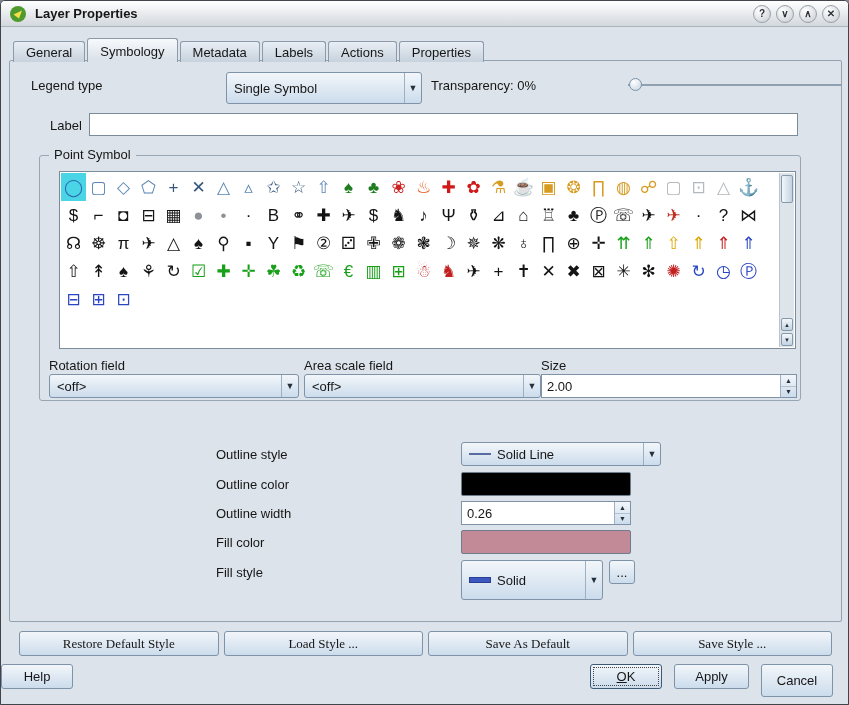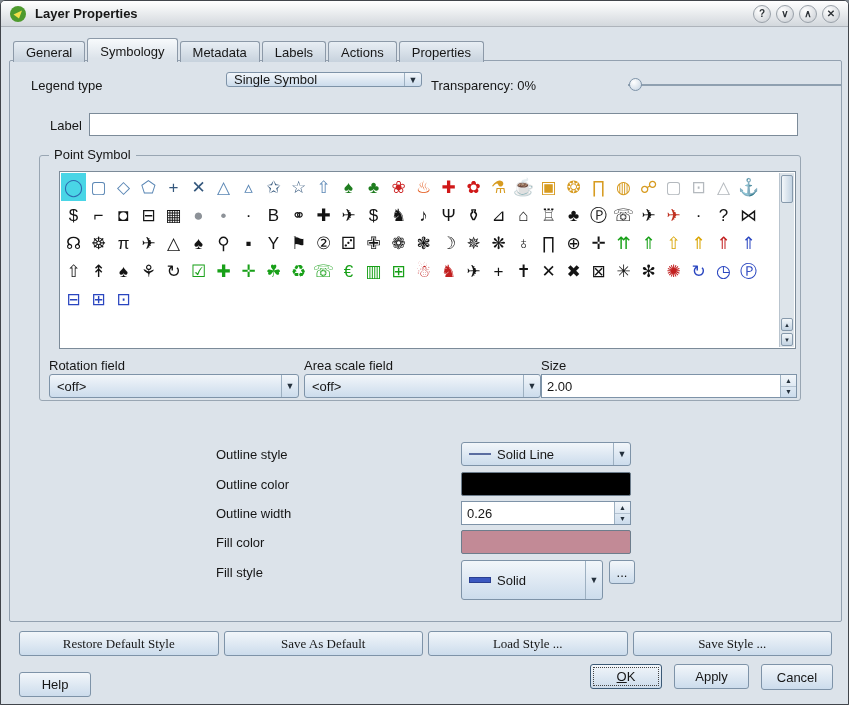--- a/index.html
+++ b/index.html
@@ -176,21 +176,21 @@
 
       <div class="tab">Labels</div>
 
       <div class="tab">Actions</div>
 
       <div class="tab">Properties</div>
     </div>
   <div class="frame"></div>
 
   <span class="lbl" style="left:30px; top:77px;">Legend type</span>
-  <div class="combo" style="left:225px; top:71px; width:196px; height:15px;">
+  <div class="combo" style="left:225px; top:71px; width:196px; height:32px;">
     <span>Single Symbol</span>
     <span class="combo-arrow">▼</span>
   </div>
   <span class="lbl" style="left:430px; top:77px;">Transparency: 0%</span>
   <div class="slider" style="left:627px; top:75px; width:214px; height:18px;">
     <div class="groove"></div>
     <div class="handle"></div>
   </div>
 
   <span class="lbl" style="left:49px; top:117px;">Label</span>
@@ -453,21 +453,21 @@
   <div class="spin" style="left:540px; top:373px; width:256px; height:24px;">
     <span>2.00</span>
     <div class="spin-arrows">
       <div>▲</div>
       <div>▼</div>
     </div>
   </div>
 
 
   <span class="lbl" style="left:215px; top:446px;">Outline style</span>
-  <div class="combo" style="left:460px; top:441px; width:170px; height:24px;">
+  <div class="combo" style="left:460px; top:441px; width:200px; height:24px;">
     <span class="line-sample line-thin"></span>
     <span>Solid Line</span>
     <span class="combo-arrow">▼</span>
   </div>
 
   <span class="lbl" style="left:215px; top:476px;">Outline color</span>
   <div class="color-btn" style="left: 460px; top: 471px; width: 170px; height: 24px; background-color: rgb(0, 0, 0);"></div>
 
   <span class="lbl" style="left:215px; top:505px;">Outline width</span>
   <div class="spin" style="left:460px; top:500px; width:170px; height:24px;">
@@ -488,33 +488,33 @@
     <span class="combo-arrow">▼</span>
   </div>
   <div class="btn" style="left:608px; top:559px; width:26px; height:24px;">
     <span class="btn-text">...</span>
   </div>
 
   <div class="style-buttons">
 
       <div class="sbtn">Restore Default Style</div>
 
+      <div class="sbtn">Load Style ...</div>
+
       <div class="sbtn">Save As Default</div>
-
-      <div class="sbtn">Load Style ...</div>
 
       <div class="sbtn">Save Style ...</div>
     </div>
 
-  <div class="btn" style="left:18px; top:663px; width:72px; height:25px;margin-top:8px;">
+  <div class="btn" style="left:0; top:663px; width:72px; height:25px;">
     <span class="btn-text">Help</span>
   </div>
   <div class="btn default" style="left:589px; top:663px; width:72px; height:25px; outline:1px dotted #444; outline-offset:-4px;">
     <span class="btn-text">OK</span>
   </div>
   <div class="btn" style="left:673px; top:663px; width:75px; height:25px;">
     <span class="btn-text">Apply</span>
   </div>
-  <div class="btn" style="left:760px; top:663px; width:72px; height:26px;">
+  <div class="btn" style="left:760px; top:663px; width:72px; height:33px;">
     <span class="btn-text">Cancel</span>
   </div>
 
 </div>
 
 </body></html>

